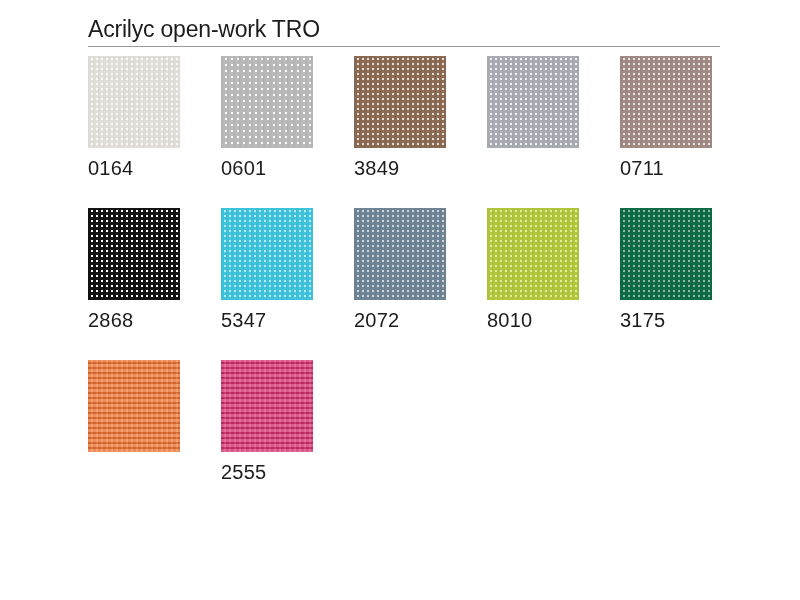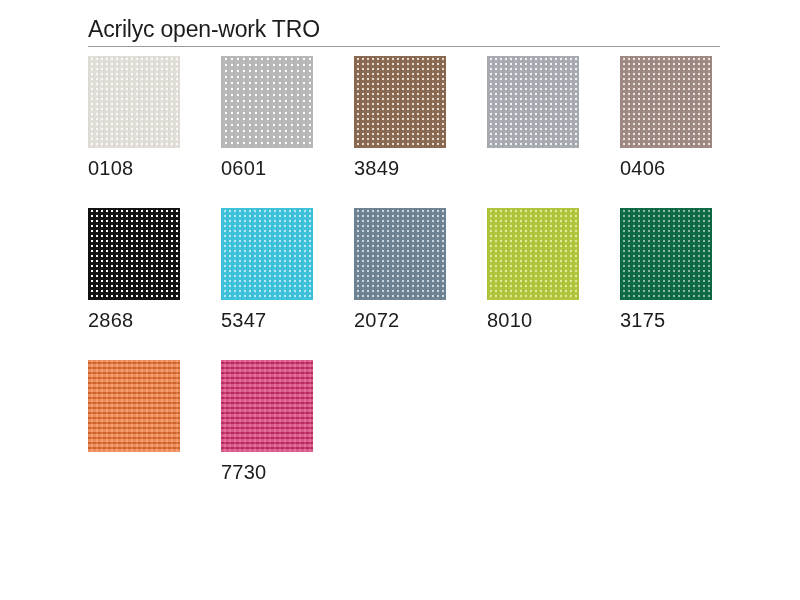--- a/index.html
+++ b/index.html
@@ -101,21 +101,21 @@
       <div class="swatch-row">
         <div class="swatch-cell">
           <div class="swatch-chip">
             <div class="weave">
               <div class="gap" style="background: rgb(251, 250, 248);"></div>
               <div class="warp" style="background-image: repeating-linear-gradient(90deg, rgb(227, 224, 218) 0px, rgb(227, 224, 218) 3px, rgba(0, 0, 0, 0) 3px, rgba(0, 0, 0, 0) 5px);"></div>
               <div class="weft" style="background-image: repeating-linear-gradient(0deg, rgb(227, 224, 218) 0px, rgb(227, 224, 218) 3px, rgba(0, 0, 0, 0) 3px, rgba(0, 0, 0, 0) 5px);"></div>
               <div class="grain" style="background-image: repeating-linear-gradient(90deg, rgba(0, 0, 0, 0.1) 0px, rgba(0, 0, 0, 0) 3px, rgba(255, 255, 255, 0.12) 5px);"></div>
             </div>
           </div>
-          <div class="swatch-label">0108</div>
+          <div class="swatch-label">0164</div>
         </div>
         <div class="swatch-cell">
           <div class="swatch-chip">
             <div class="weave">
               <div class="gap" style="background: rgb(253, 253, 253);"></div>
               <div class="warp" style="background-image: repeating-linear-gradient(90deg, rgb(185, 185, 185) 0px, rgb(185, 185, 185) 4px, rgba(0, 0, 0, 0) 4px, rgba(0, 0, 0, 0) 6px);"></div>
               <div class="weft" style="background-image: repeating-linear-gradient(0deg, rgb(185, 185, 185) 0px, rgb(185, 185, 185) 4px, rgba(0, 0, 0, 0) 4px, rgba(0, 0, 0, 0) 6px);"></div>
               <div class="grain" style="background-image: repeating-linear-gradient(90deg, rgba(0, 0, 0, 0.1) 0px, rgba(0, 0, 0, 0) 3px, rgba(255, 255, 255, 0.12) 6px);"></div>
             </div>
           </div>
@@ -144,21 +144,21 @@
         </div>
         <div class="swatch-cell">
           <div class="swatch-chip">
             <div class="weave">
               <div class="gap" style="background: rgb(236, 228, 225);"></div>
               <div class="warp" style="background-image: repeating-linear-gradient(90deg, rgb(160, 138, 132) 0px, rgb(160, 138, 132) 3px, rgba(0, 0, 0, 0) 3px, rgba(0, 0, 0, 0) 5px);"></div>
               <div class="weft" style="background-image: repeating-linear-gradient(0deg, rgb(160, 138, 132) 0px, rgb(160, 138, 132) 3px, rgba(0, 0, 0, 0) 3px, rgba(0, 0, 0, 0) 5px);"></div>
               <div class="grain" style="background-image: repeating-linear-gradient(90deg, rgba(0, 0, 0, 0.1) 0px, rgba(0, 0, 0, 0) 3px, rgba(255, 255, 255, 0.12) 5px);"></div>
             </div>
           </div>
-          <div class="swatch-label">0406</div>
+          <div class="swatch-label">0711</div>
         </div>
       </div>
       <div class="swatch-row">
         <div class="swatch-cell">
           <div class="swatch-chip">
             <div class="weave">
               <div class="gap" style="background: rgb(255, 255, 255);"></div>
               <div class="warp" style="background-image: repeating-linear-gradient(90deg, rgb(18, 18, 18) 0px, rgb(18, 18, 18) 3px, rgba(0, 0, 0, 0) 3px, rgba(0, 0, 0, 0) 5px);"></div>
               <div class="weft" style="background-image: repeating-linear-gradient(0deg, rgb(18, 18, 18) 0px, rgb(18, 18, 18) 3px, rgba(0, 0, 0, 0) 3px, rgba(0, 0, 0, 0) 5px);"></div>
               <div class="grain" style="background-image: repeating-linear-gradient(90deg, rgba(0, 0, 0, 0.1) 0px, rgba(0, 0, 0, 0) 3px, rgba(255, 255, 255, 0.12) 5px);"></div>
@@ -224,18 +224,18 @@
         </div>
         <div class="swatch-cell">
           <div class="swatch-chip solid">
             <div class="weave">
               <div class="gap" style="background: rgb(224, 64, 124);"></div>
               <div class="warp" style="background-image: repeating-linear-gradient(90deg, rgb(207, 47, 108) 0px, rgb(207, 47, 108) 3px, rgba(0, 0, 0, 0) 3px, rgba(0, 0, 0, 0) 5px); background-size: 5px 10px;"></div>
               <div class="weft" style="background-image: repeating-linear-gradient(0deg, rgba(255, 255, 255, 0.22) 0px, rgba(255, 255, 255, 0.22) 3px, rgba(0, 0, 0, 0.1) 3px, rgba(0, 0, 0, 0.1) 5px); background-position: 2.5px 0px;"></div>
               <div class="grain" style="background-image: repeating-linear-gradient(90deg, rgba(0, 0, 0, 0.1) 0px, rgba(0, 0, 0, 0) 3px, rgba(255, 255, 255, 0.12) 5px);"></div>
             </div>
           </div>
-          <div class="swatch-label">7730</div>
+          <div class="swatch-label">2555</div>
         </div>
       </div>
     </div>
 
 </div>
 
 </body></html>

